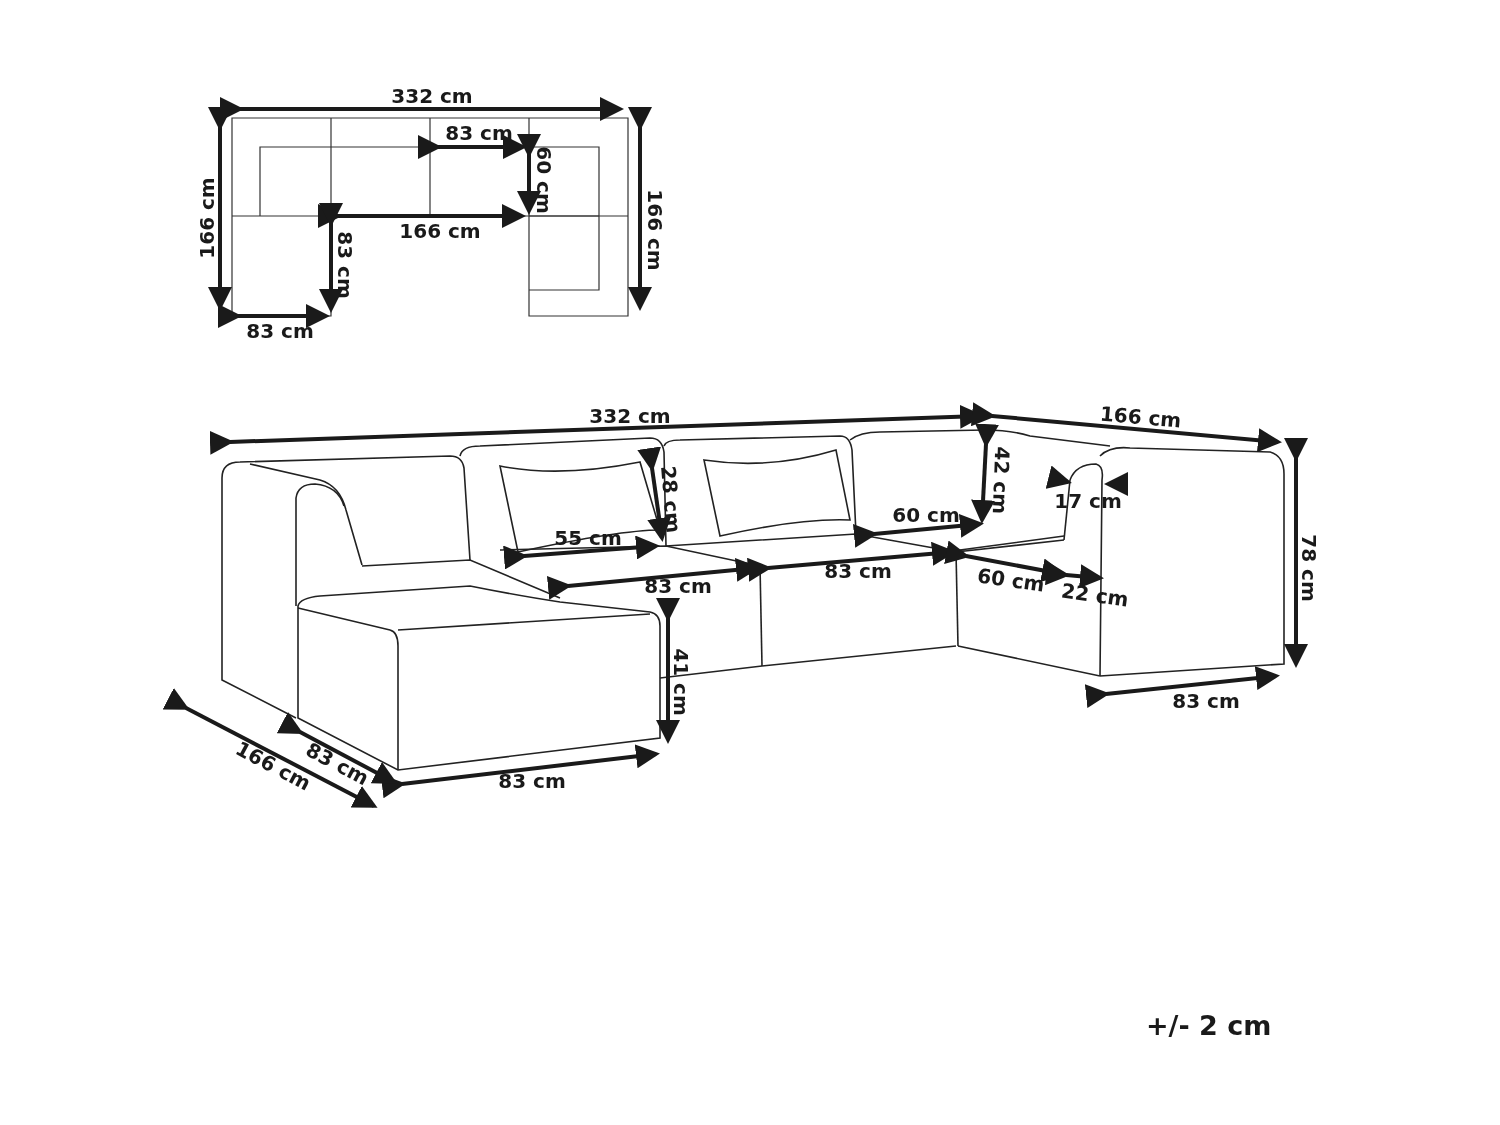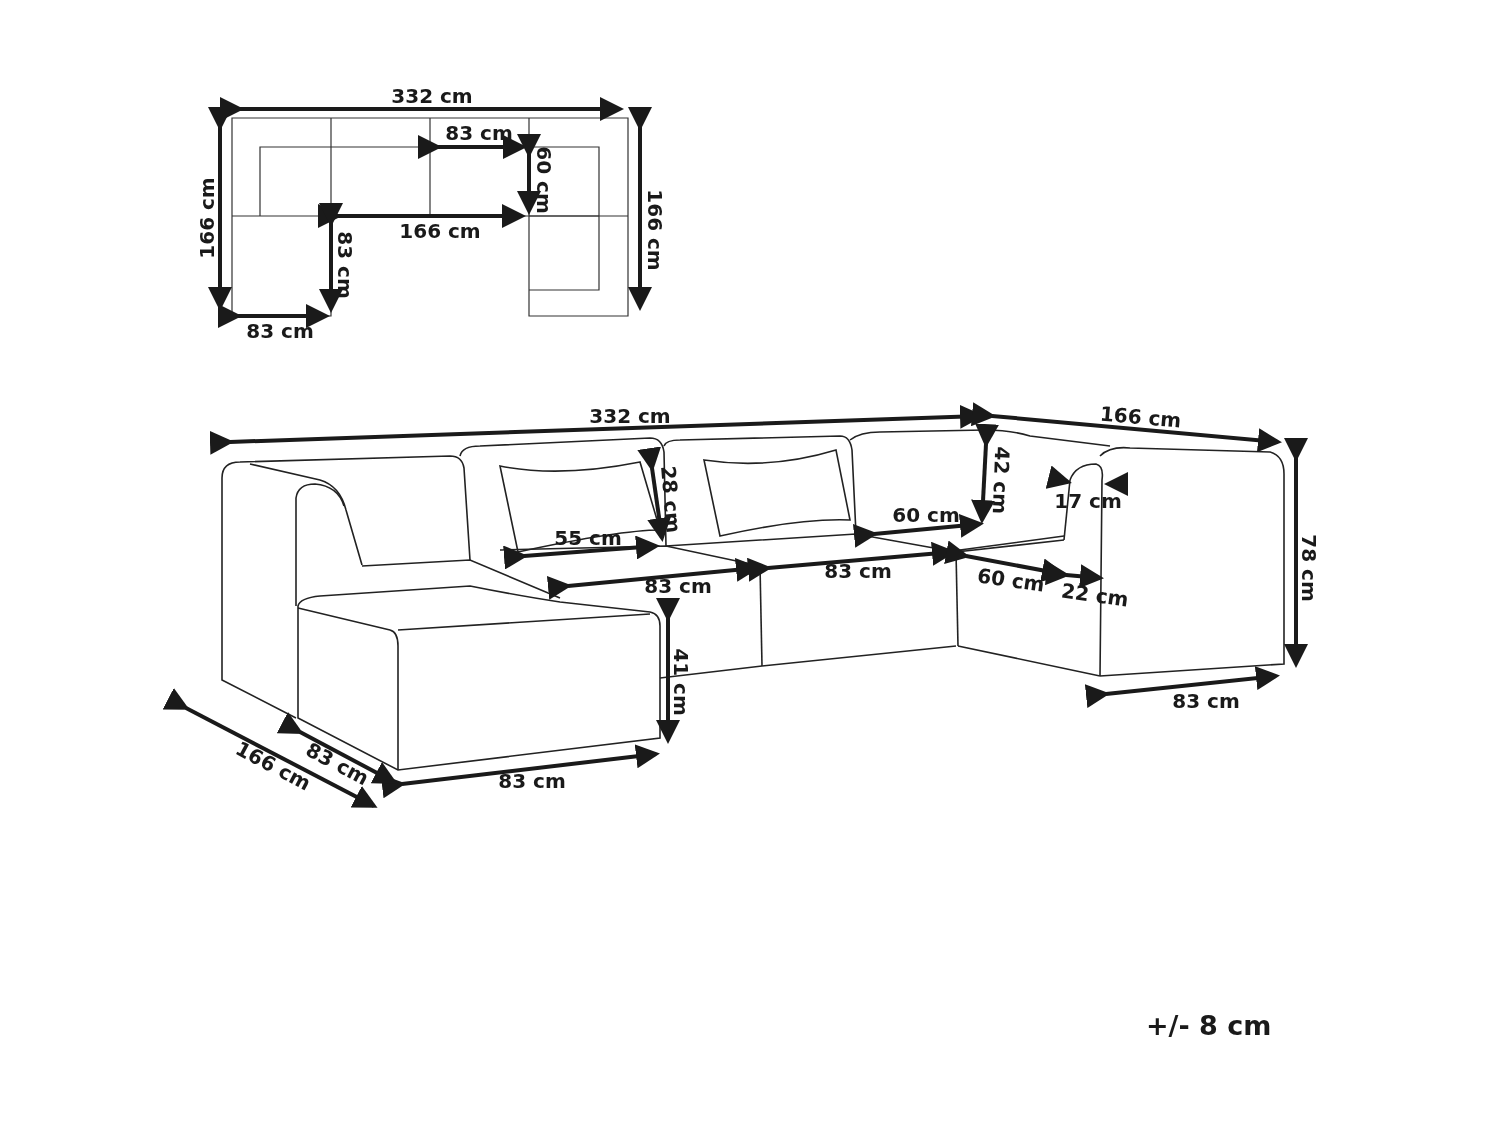--- a/index.html
+++ b/index.html
@@ -135,13 +135,13 @@
     <text class="lbl" x="532" y="788" text-anchor="middle">83 cm</text>
 
     <line class="dim" x1="300" y1="732" x2="394" y2="782" marker-start="url(#ah)" marker-end="url(#ah)"></line>
     <text class="lbl" transform="translate(334,770) rotate(28)" text-anchor="middle">83 cm</text>
 
     <line class="dim" x1="186" y1="708" x2="374" y2="806" marker-start="url(#ah)" marker-end="url(#ah)"></line>
     <text class="lbl" transform="translate(270,772) rotate(28)" text-anchor="middle">166 cm</text>
   </g>
 </svg>
 
-<div class="tol">+/- 8 cm</div>
+<div class="tol">+/- 2 cm</div>
 
 </body></html>

